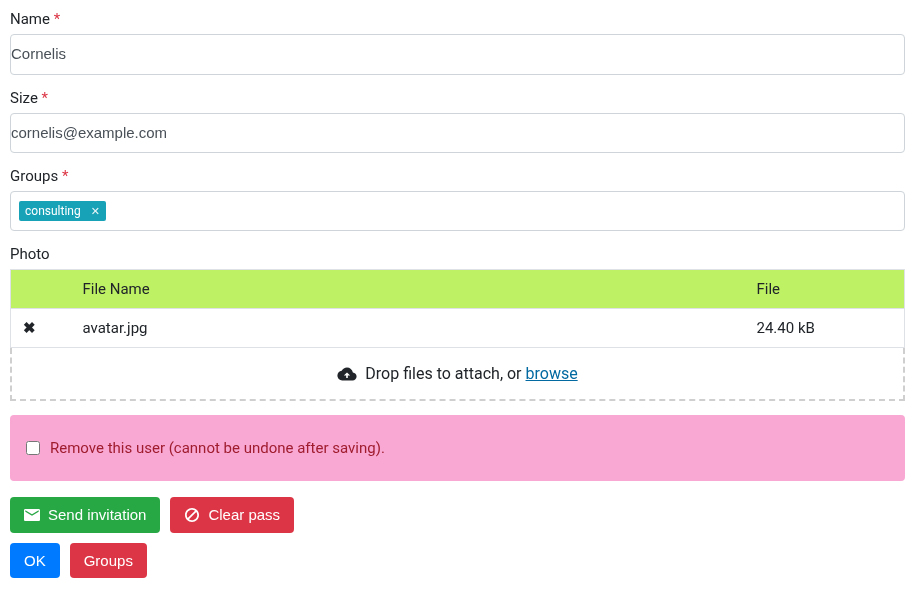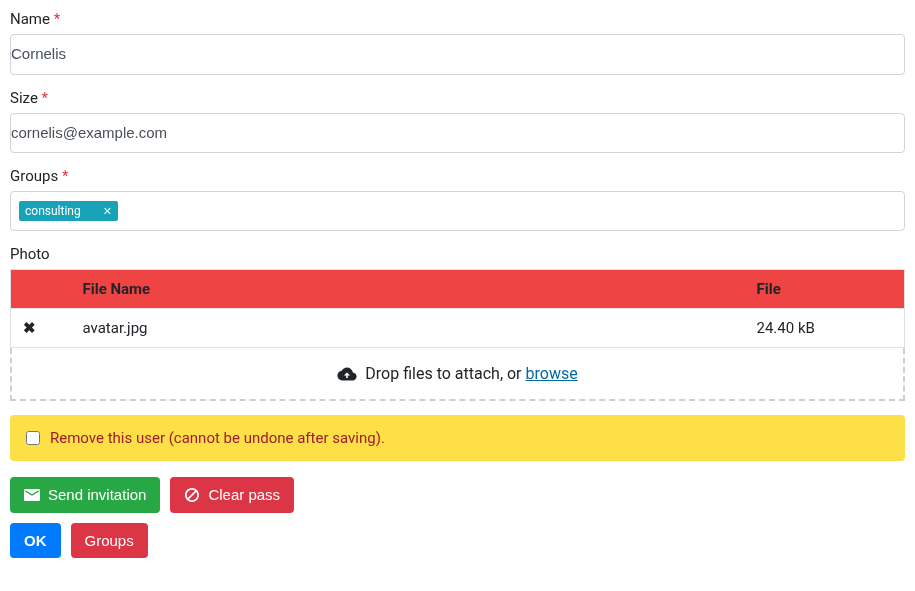--- a/index.html
+++ b/index.html
@@ -39,39 +39,39 @@
       gap: 4px;
     }
     .tag {
       display: inline-flex;
       align-items: center;
       background: #17a2b8;
       color: #fff;
       font-size: 12px;
       padding: 3px 6px;
       border-radius: 2px;
-      gap: 22px;
+      gap: 10px;
     }
     .tag-remove {
       cursor: pointer;
       font-size: 11px;
       opacity: 0.9;
       font-family: Arial, sans-serif;
     }
     .file-table {
       width: 100%;
       border: 1px solid #dee2e6;
       border-collapse: collapse;
     }
     .file-table th {
       text-align: left;
       padding: 10px 12px;
-      font-weight: 700;
+      font-weight: 400;
       border-bottom: 1px solid #dee2e6;
-      background: #ef4444;
+      background: #bef264;
     }
     .file-table th.size-col, .file-table td.size-col { text-align: left; }
     .file-table td {
       padding: 10px 12px;
       border-bottom: 1px solid #dee2e6;
     }
     .col-remove { width: 60px; }
     .col-size { width: 160px; }
     .remove-file {
       font-weight: 900;
@@ -87,23 +87,23 @@
       color: #212529;
       display: flex;
       align-items: center;
       justify-content: center;
       gap: 8px;
       font-size: 16px;
     }
     .dropzone a { color: #0369a1; text-decoration: underline; }
     .cloud-icon { width: 20px; height: 16px; }
     .alert-danger {
-      background: #fde047;
+      background: #f9a8d4;
       color: #842029;
-      padding: 14px 16px;
+      padding: 24px 16px;
       border-radius: 4px;
       margin-top: 14px;
       display: flex;
       align-items: center;
       gap: 10px;
     }
     .alert-danger input[type="checkbox"] {
       width: 14px;
       height: 14px;
     }
@@ -120,21 +120,21 @@
       padding: 8px 14px;
       font-size: 15px;
       border: none;
       border-radius: 4px;
       color: #fff;
       cursor: pointer;
       line-height: 1.3;
     }
     .btn-success { background: #28a745; }
     .btn-danger { background: #dc3545; }
-    .btn-primary { background: #007bff; font-weight: bold; }
+    .btn-primary { background: #007bff; }
     .btn svg { width: 16px; height: 14px; fill: currentColor; }
     .icon-envelope { width: 18px; height: 14px; }
   </style>
 </head>
 <body>
 
 <div class="form-group">
   <label class="label">
     <span>Name</span>
     <span class="required">*</span>

